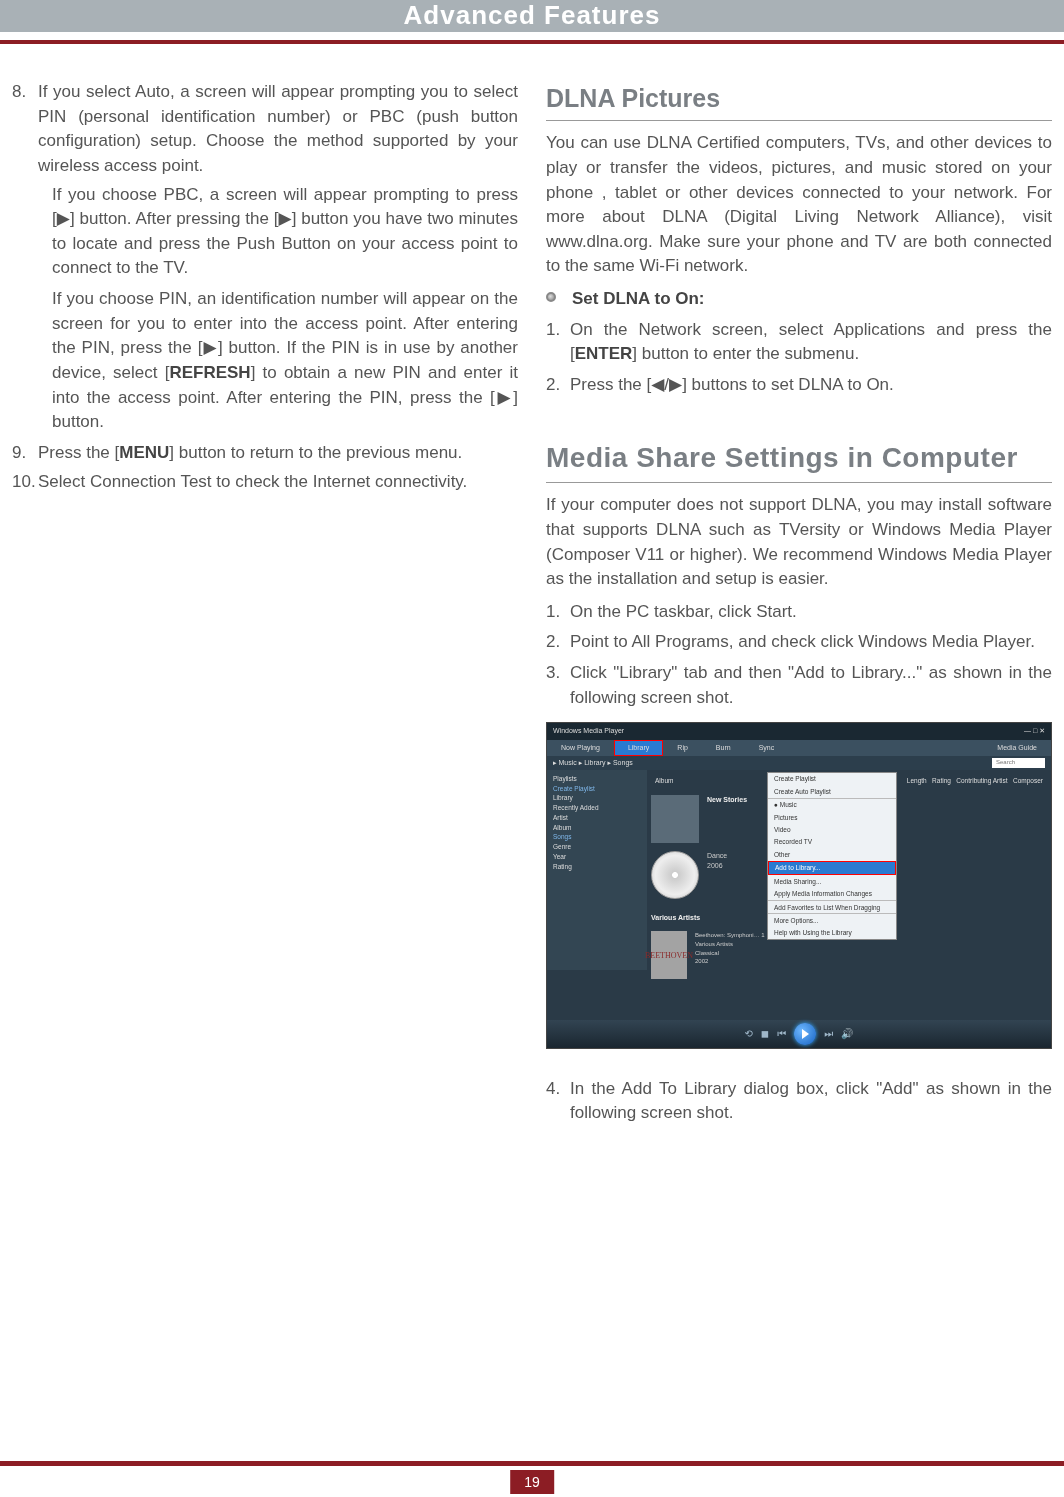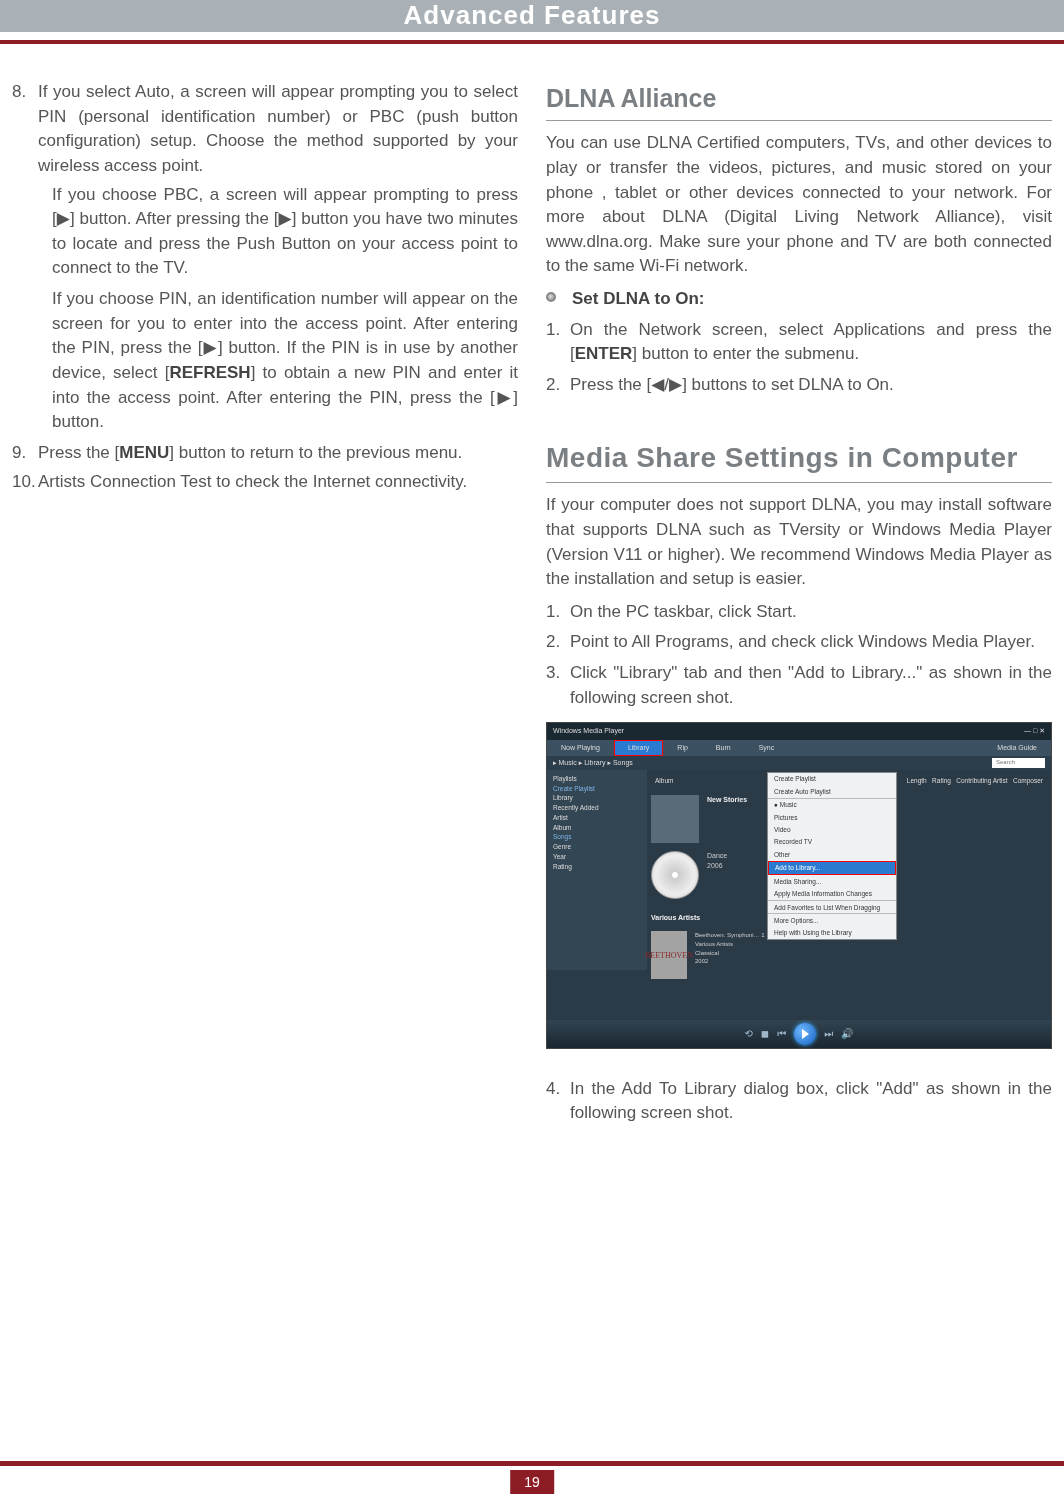--- a/index.html
+++ b/index.html
@@ -210,47 +210,47 @@
 
     <div class="num-item">
       <div class="num">9.</div>
       <div class="txt">
         Press the [<span class="bold">MENU</span>] button to return to the previous menu.
       </div>
     </div>
 
     <div class="num-item">
       <div class="num">10.</div>
-      <div class="txt">Artists Connection Test to check the Internet connectivity.</div>
+      <div class="txt">Select Connection Test to check the Internet connectivity.</div>
     </div>
   </div>
 
   <div class="col">
 
-    <div class="section-head">DLNA Alliance</div>
+    <div class="section-head">DLNA Pictures</div>
     <div class="para">You can use DLNA Certified computers, TVs, and other devices to play or transfer the videos, pictures, and music stored on your phone , tablet or other devices connected to your network. For more about DLNA (Digital Living Network Alliance), visit www.dlna.org. Make sure your phone and TV are both connected to the same Wi-Fi network.</div>
     <div class="bullet-row">
       <div class="bullet-dot"></div>
       <div class="bold">Set DLNA to On:</div>
     </div>
     <div class="sub-num">
       <div class="n">1.</div>
       <div class="t">
         On the Network screen, select Applications and press the [<span class="bold">ENTER</span>] button to enter the submenu.
       </div>
     </div>
     <div class="sub-num">
       <div class="n">2.</div>
       <div class="t">Press the [◀/▶] buttons to set DLNA to On.</div>
     </div>
 
     <div style="height:34px"></div>
 
     <div class="section-head big">Media Share Settings in Computer</div>
-    <div class="para">If your computer does not support DLNA, you may install software that supports DLNA such as TVersity or Windows Media Player (Version V11 or higher). We recommend Windows Media Player as the installation and setup is easier.</div>
+    <div class="para">If your computer does not support DLNA, you may install software that supports DLNA such as TVersity or Windows Media Player (Composer V11 or higher). We recommend Windows Media Player as the installation and setup is easier.</div>
 
     <div class="sub-num">
       <div class="n">1.</div>
       <div class="t">On the PC taskbar, click Start.</div>
     </div>
     <div class="sub-num">
       <div class="n">2.</div>
       <div class="t">Point to All Programs, and check click Windows Media Player.</div>
     </div>
     <div class="sub-num">

